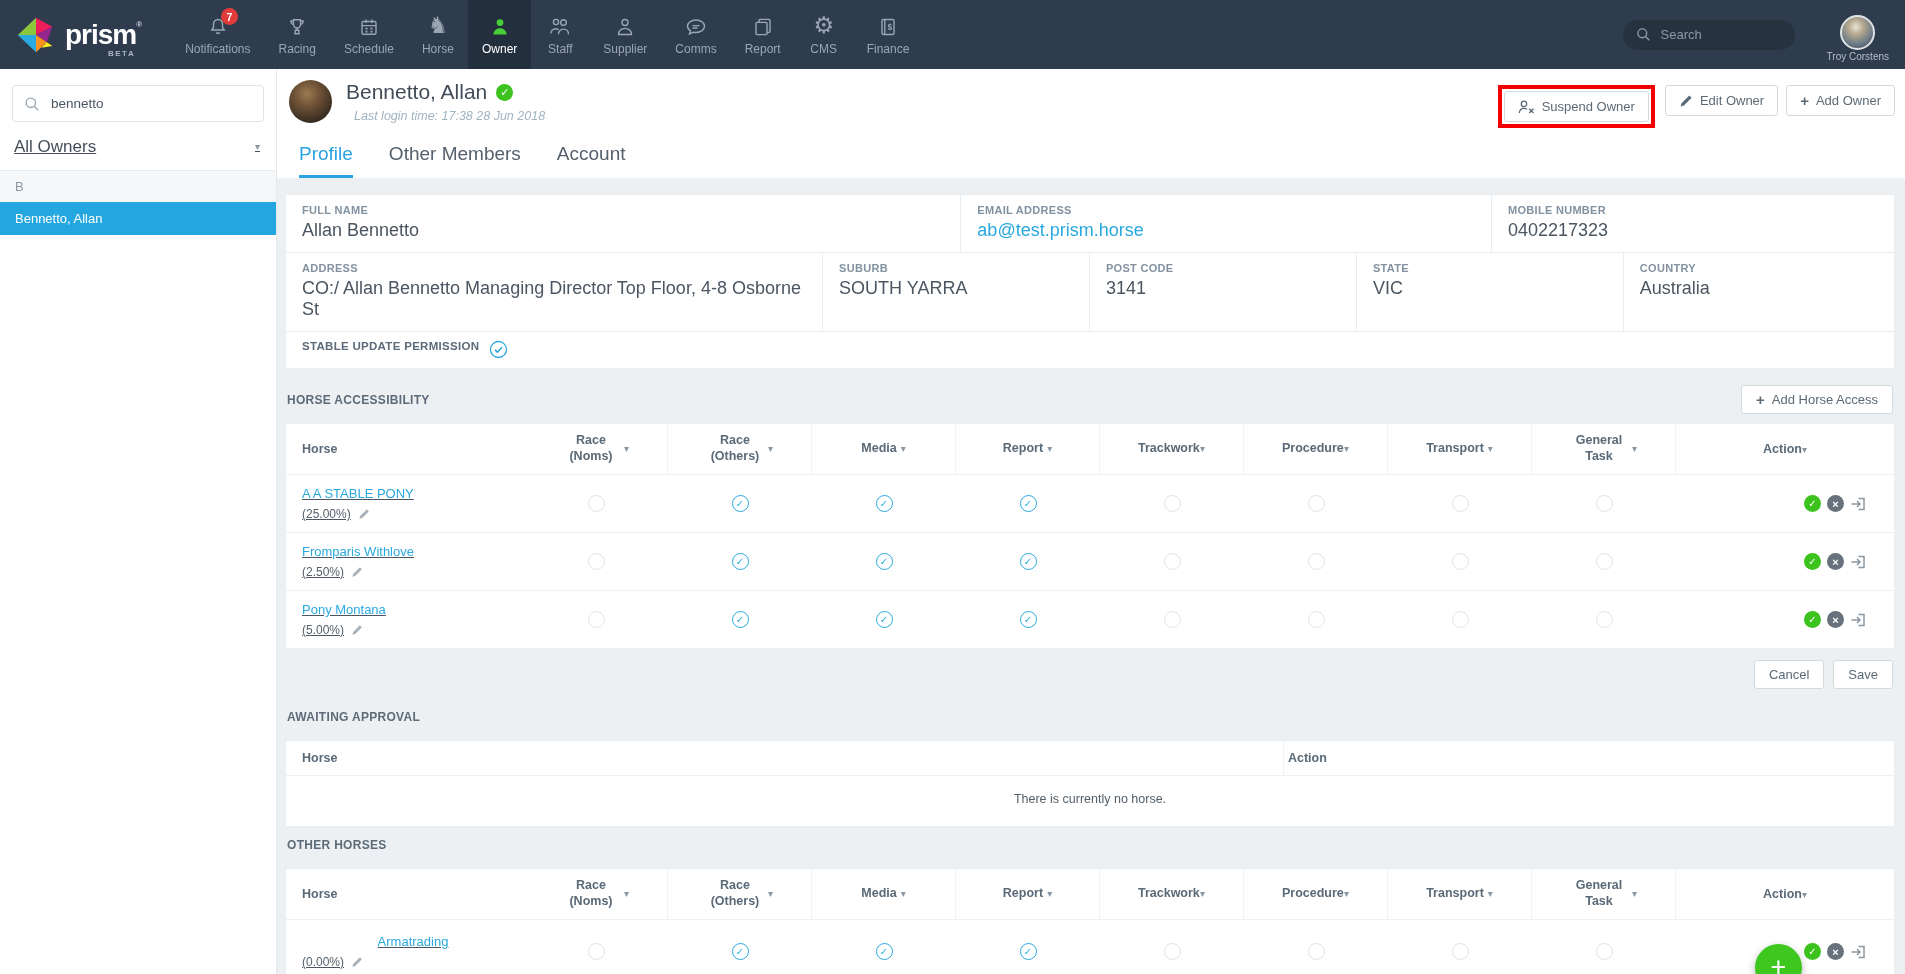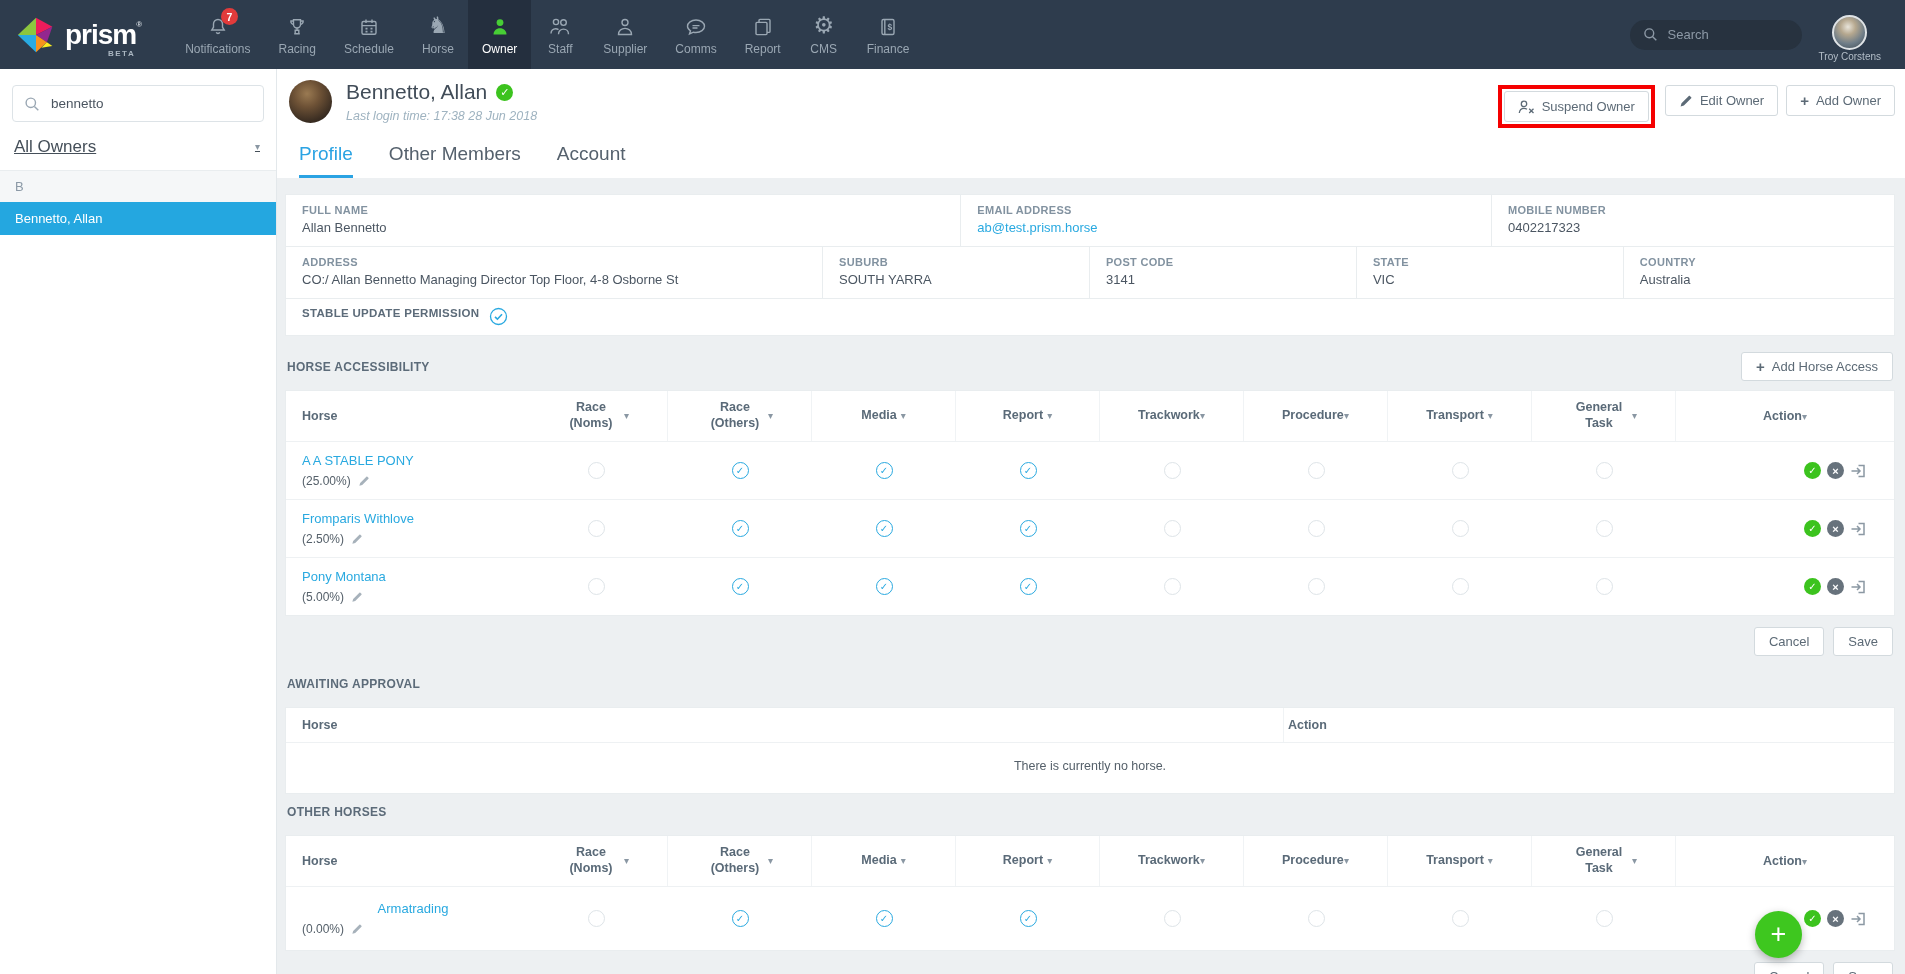--- a/index.html
+++ b/index.html
@@ -14,21 +14,21 @@
   .logo { display:flex; align-items:center; gap:9px; padding:0 30px 0 16px; }
   .logo-text { color:#fff; font-size:28px; font-weight:bold; letter-spacing:-1px; position:relative; line-height:1; }
   .logo-reg { font-size:8px; vertical-align:top; color:#cfd6dc; }
   .logo-beta { position:absolute; right:6px; bottom:-9px; font-size:8px; font-weight:bold; letter-spacing:1.5px; color:#aab6c1; }
   .nav-items { display:flex; }
   .nav-item { display:flex; flex-direction:column; align-items:center; justify-content:center; gap:5px; padding:0 14px; min-width:58px; color:#9aa7b3; font-size:12px; cursor:pointer; position:relative; }
   .nav-item.active { background:#242f3e; color:#fff; }
   .nav-icon { height:24px; display:flex; align-items:flex-end; justify-content:center; line-height:1; }
   .glyph-icon { font-size:23px; color:#9aa7b3; line-height:23px; }
   .nav-badge { position:absolute; top:8px; left:50%; margin-left:3px; min-width:17px; height:17px; border-radius:9px; background:#e23b3b; color:#fff; font-size:10.5px; font-weight:bold; display:flex; align-items:center; justify-content:center; padding:0 4px; }
-  .nav-right { margin-left:auto; display:flex; align-items:center; gap:17px; padding-right:24px; }
+  .nav-right { margin-left:auto; display:flex; align-items:center; gap:32px; padding-right:16px; }
   .search-pill { width:172px; height:30px; border-radius:15px; background:#27323f; display:flex; align-items:center; gap:8px; padding:0 13px; }
   .search-pill input { background:transparent; border:0; outline:0; color:#cdd5dc; font-size:13px; width:110px; }
   .search-pill input::placeholder { color:#8d99a6; }
   .user-block { display:flex; flex-direction:column; align-items:center; gap:1px; padding-top:8px; }
   .user-avatar { width:35px; height:35px; border-radius:50%; border:2px solid #dfe3e6;
     background:radial-gradient(circle at 45% 32%, #e8e4da 0%, #b6a88f 28%, #6f7d88 62%, #3c4852 100%); }
   .user-name { font-size:10px; color:#b4bec8; }
   
   .sidebar { position:fixed; top:69px; left:0; width:277px; bottom:0; background:#fff; border-right:1px solid #e3e8eb; z-index:30; }
   .side-search { margin:16px 12px 13px 12px; height:37px; border:1px solid #dde3e7; border-radius:4px; background:#fff; display:flex; align-items:center; gap:9px; padding:0 11px; }
@@ -39,52 +39,52 @@
   .side-item { padding:9px 15px; font-size:13px; color:#3f4a54; cursor:pointer; }
   .side-item.selected { background:#24a7e0; color:#fff; }
   
   .main { position:fixed; left:277px; top:69px; right:0; bottom:0; background:#edf0f2; overflow:hidden; }
   .main-header { background:#fff; padding:11px 10px 0 10px; }
   .header-top { display:flex; align-items:flex-start; }
   .owner-avatar { width:43px; height:43px; border-radius:50%; margin:0 14px 0 2px; flex:0 0 auto;
     background:radial-gradient(circle at 42% 32%, #9a7a52 0%, #6e5236 34%, #3a2d22 72%, #241c14 100%); }
   .owner-name-row { display:flex; align-items:center; gap:9px; font-size:21px; color:#414c58; }
   .verified-badge { width:17px; height:17px; border-radius:50%; background:#3cc31e; color:#fff; font-size:11px; font-weight:bold; display:flex; align-items:center; justify-content:center; }
-  .last-login { font-style:italic; font-size:12.5px; color:#9fb3c0; margin-top:5px; }
+  .last-login { font-style:italic; font-size:12.5px; color:#9fb3c0; margin-top:5px;margin-left:8px; }
   .header-buttons { margin-left:auto; display:flex; align-items:flex-start; gap:8px; padding-top:5px; }
   .btn { background:#fff; border:1px solid #d3dade; border-radius:3px; color:#5c6a76; font-size:13px; padding:7px 13px; display:inline-flex; align-items:center; gap:7px; cursor:pointer; white-space:nowrap; }
   .btn .plus { font-size:15px; font-weight:bold; line-height:11px; }
   .suspend-wrap { border:4px solid #f50000; padding:2px; margin-right:2px; }
   .tabs { display:flex; gap:36px; padding:15px 0 0 12px; }
   .tab { font-size:19px; color:#55616d; padding-bottom:10px; border-bottom:3px solid transparent; cursor:pointer; }
   .tab.active { color:#2ba3e3; border-bottom-color:#2ba3e3; }
   
   .content { padding:16px 10px 0 8px; }
   .pgrid { background:#fff; border:1px solid #e9edef; }
   .prow { display:flex; border-bottom:1px solid #e9edef; }
   .prow:last-child { border-bottom:0; }
   .pcell { padding:9px 16px 11px; border-right:1px solid #e9edef; }
   .pcell:last-child { border-right:0; }
   .plabel { font-size:11px; font-weight:bold; color:#8292a0; letter-spacing:0.3px; margin-bottom:4px; }
-  .pvalue { font-size:13px; color:#4b5662; }
+  .pvalue { font-size:18px; color:#4b5662; }
   .link { color:#29a9e0; }
   .perm-row { display:flex; align-items:flex-start; gap:10px; padding:8px 16px 9px; }
   .perm-label { font-size:11.5px; font-weight:bold; color:#5c6b79; letter-spacing:0.3px; }
   .section-head { display:flex; align-items:center; justify-content:space-between; margin:16px 2px 9px 2px; min-height:28px; }
   .section-title { font-size:12px; font-weight:bold; color:#5c6b79; letter-spacing:0.3px; }
   .tcard { background:#fff; border:1px solid #e9edef; }
   .thead { display:flex; align-items:center; min-height:50px; }
   .th { font-size:12.5px; font-weight:bold; color:#5a6a78; }
   .th-horse { width:238px; padding-left:16px; }
   .th-c { width:144px; text-align:center; border-right:1px solid #f0f3f5; align-self:stretch; display:flex; align-items:center; justify-content:center; gap:4px; cursor:pointer; }
   .th-c:first-of-type { border-left:1px solid #f0f3f5; }
   .thlbl { display:inline-block; max-width:58px; line-height:1.25; }
   .th-action { flex:1; text-align:center; cursor:pointer; }
   .trow { display:flex; align-items:center; min-height:58px; border-top:1px solid #eef1f3; }
-  .td-horse { width:238px; padding-left:16px; }
+  .td-horse { width:238px; padding-left:16px;text-decoration:underline; }
   .horse-link { color:#29a9e0; font-size:13px; cursor:pointer; }
   .share { font-size:12px; color:#55606a; margin-top:6px; display:flex; align-items:center; gap:7px; }
   .td-c { width:144px; display:flex; justify-content:center; }
   .circ { width:17px; height:17px; border:1px solid #dee4e8; border-radius:50%; background:#fff; position:relative; cursor:pointer; }
   .circ.on { border-color:#2aa9e0; }
   .circ.on::after { content:"\2713"; position:absolute; inset:0; display:flex; align-items:center; justify-content:center; color:#2aa9e0; font-size:10px; font-weight:bold; }
   .td-action { flex:1; display:flex; justify-content:flex-end; align-items:center; gap:6px; padding-right:28px; }
   .aic { width:17px; height:17px; border-radius:50%; color:#fff; font-size:10px; font-weight:bold; display:flex; align-items:center; justify-content:center; cursor:pointer; }
   .aic.ok { background:#3cc31e; }
   .aic.no { background:#67727c; font-size:11px; }

